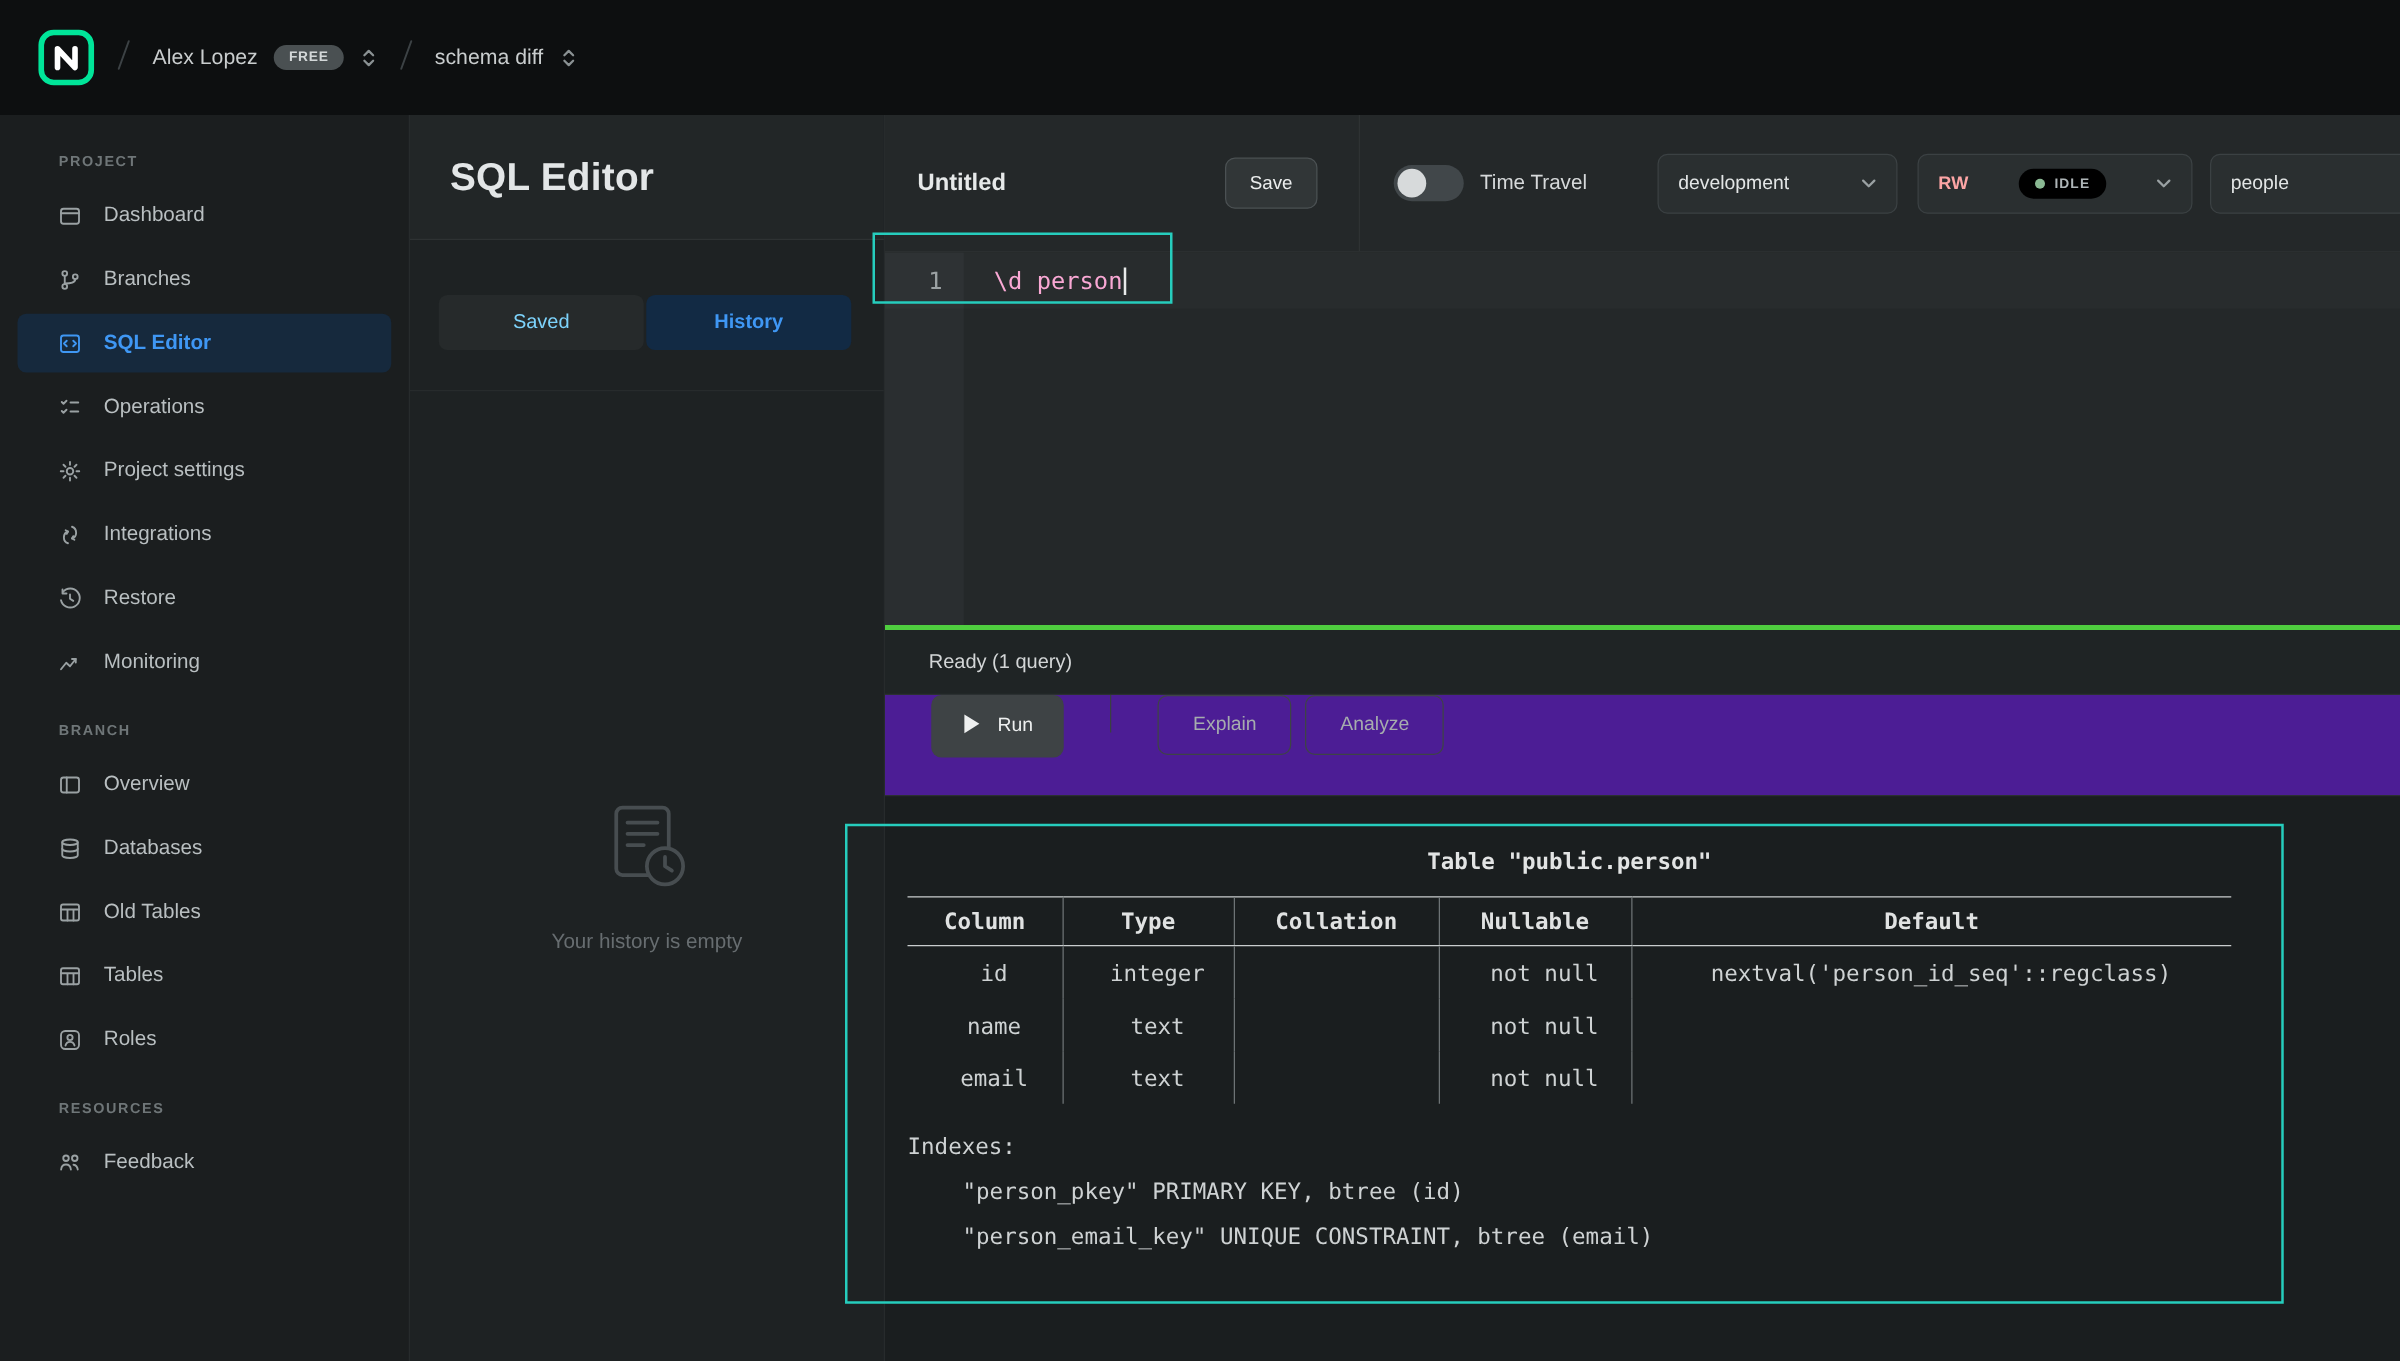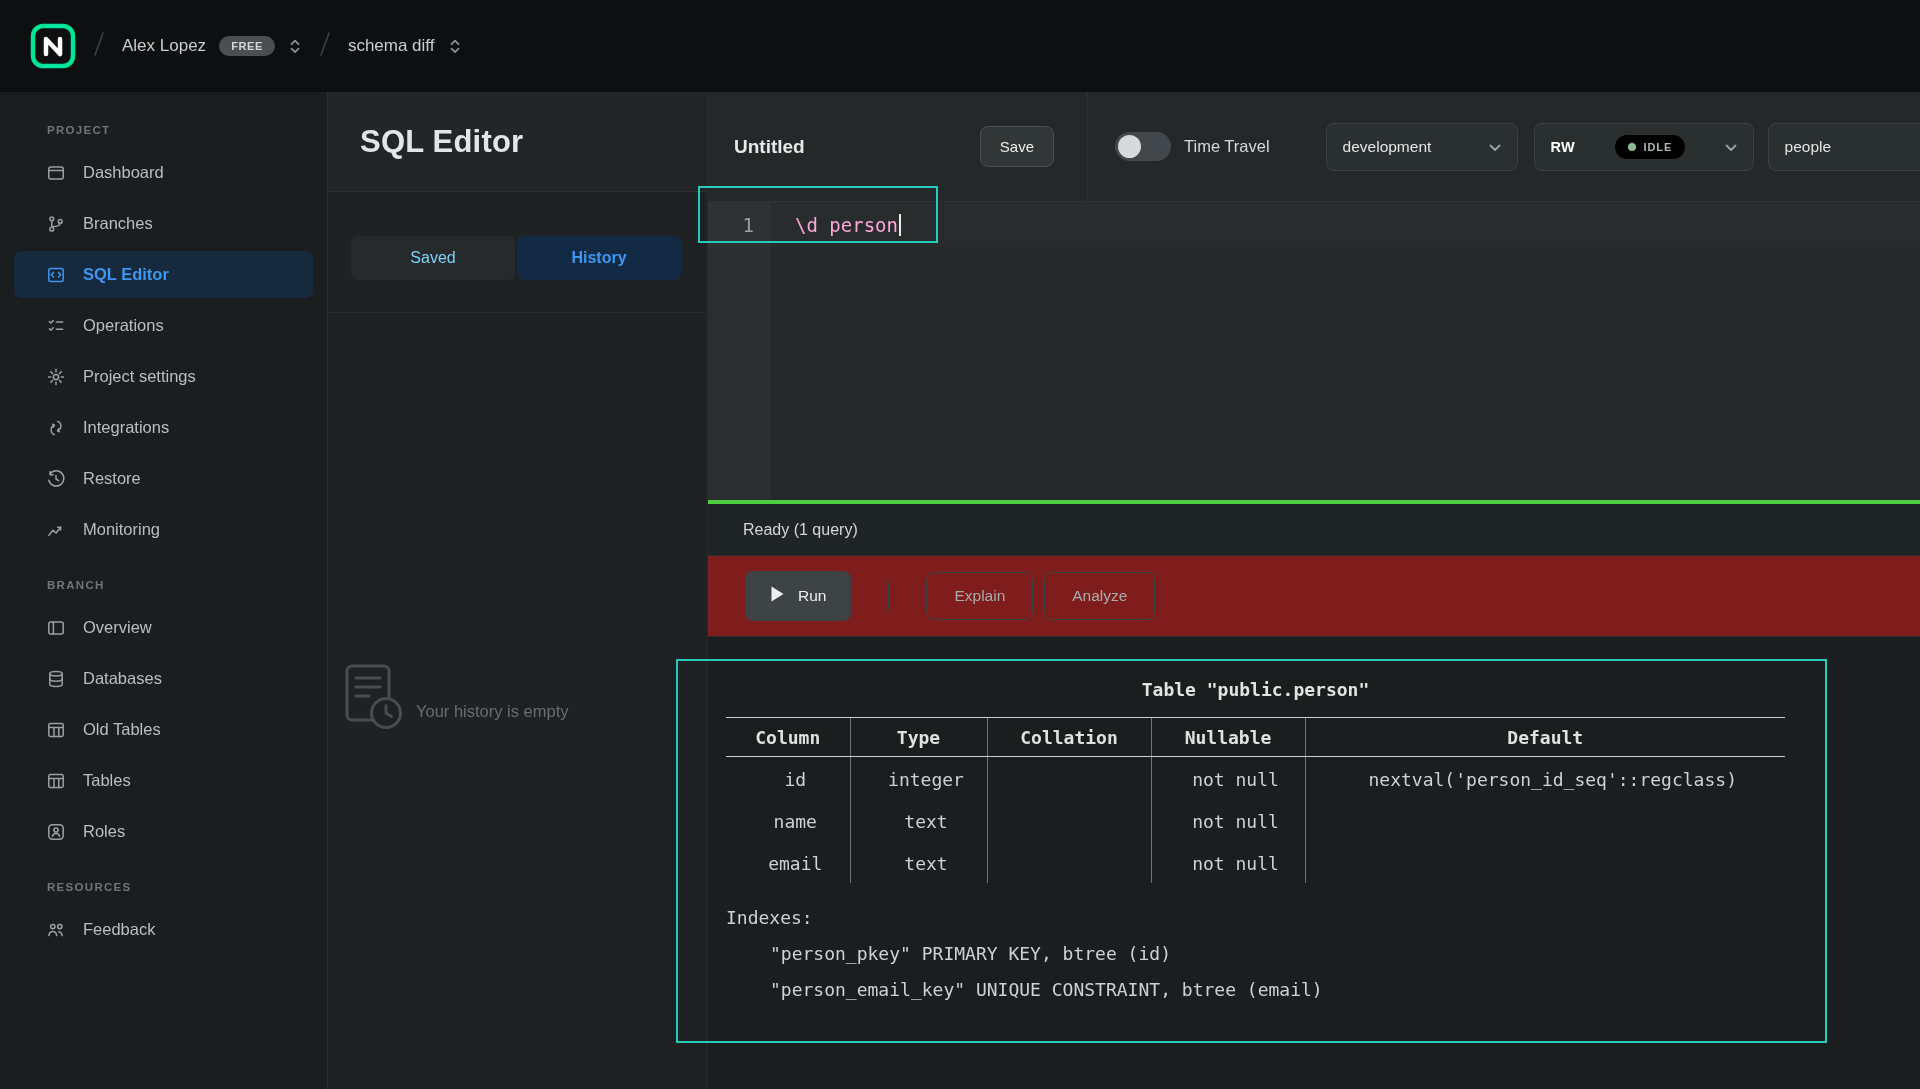--- a/index.html
+++ b/index.html
@@ -38,21 +38,21 @@
   .panel { position: absolute; top: 92px; left: 328px; bottom: 0; width: 380px; background: #1e2223;
            border-right: 1px solid #272b2c; display: flex; flex-direction: column; }
   .panel-header { height: 100px; background: #222627; border-bottom: 1px solid #2e3233;
                   display: flex; align-items: center; padding: 0 32px; flex: none; }
   .panel-header h1 { color: #e3e6e7; font-size: 31px; font-weight: 700; letter-spacing: .2px; }
   .tabs-wrap { padding: 44px 27px 32px 23px; flex: none; border-bottom: 1px solid #272b2c; }
   .tabs { display: flex; width: 330px; height: 44px; gap: 2px; }
   .tab { flex: 1; border: none; font-size: 16px; background: #262a2b; color: #7dd3fc;
          border-radius: 7px; cursor: pointer; }
   .tab.active { background: #122a44; color: var(--accent-blue, #3f97f4); font-weight: 600; }
-  .panel-body { flex: 1; display: flex; flex-direction: row; align-items: center; }
+  .panel-body { flex: 1; display: flex; flex-direction: column; align-items: center; justify-content: center; }
   .empty-text { margin-top: 20px; color: #676d70; font-size: 16.5px; }
 
   
   .main { position: absolute; top: 92px; left: 708px; right: 0; bottom: 0; background: #242829;
           display: flex; flex-direction: column; }
   .main-header { height: 110px; display: flex; border-bottom: 1px solid #2e3233; flex: none; }
   .mh-left { width: 380px; flex: none; display: flex; align-items: center; justify-content: space-between;
              padding: 0 33px 0 26px; border-right: 1px solid #2e3233; }
   .doc-title { font-size: 19px; font-weight: 600; color: #e6e9e9; }
   .save-btn { background: #313637; border: 1px solid #4b5153; color: #eceeee; font-size: 15px;
@@ -61,40 +61,40 @@
   .toggle { width: 56px; height: 29px; background: #41474a; border-radius: 999px; position: relative;
             cursor: pointer; flex: none; }
   .knob { position: absolute; left: 3px; top: 3px; width: 23px; height: 23px; background: #d7dadb; border-radius: 50%; }
   .tt-label { margin-left: 13px; font-size: 16.5px; color: #d6d9da; }
   .dd { display: flex; align-items: center; gap: 10px; background: #2a2f30; border: 1px solid #3b4143;
         border-radius: 8px; height: 48px; padding: 0 16px; color: #e3e6e6; font-size: 15.5px;
         cursor: pointer; flex: none; }
   .dd.branch { margin-left: 56px; min-width: 192px; justify-content: space-between; text-align: center; }
   .dd.compute { margin-left: 16px; min-width: 220px; justify-content: space-between; }
   .dd.database { margin-left: 14px; min-width: 230px; justify-content: flex-start; }
-  .rw-label { font-weight: 700; font-size: 14.5px; letter-spacing: .3px; color: #ffffff; }
+  .rw-label { font-weight: 700; font-size: 14.5px; letter-spacing: .3px; color: #fca5a5; }
   .idle-pill { display: flex; align-items: center; gap: 8px; background: #000000; border-radius: 999px;
                padding: 6px 13px; font-size: 11px; font-weight: 600; letter-spacing: .9px; color: #aeb5b7; }
   .idle-dot { width: 8px; height: 8px; border-radius: 50%; background: var(--idle-dot, #8ab993); }
 
   
   .editor { height: 298px; position: relative; background: #242829; flex: none; cursor: text; }
   .gutter-bg { position: absolute; left: 0; top: 0; bottom: 0; width: 63px; background: #2a2e30; }
   .editor-line { position: relative; display: flex; align-items: center; height: 45px;
                  background: rgba(255,255,255,0.02); font-family: "DejaVu Sans Mono", "Liberation Mono", monospace; }
   .ln { width: 63px; flex: none; text-align: right; padding-right: 17px; color: #9ba1a3; font-size: 19px; }
   .code { margin-left: 24px; color: #f9a8d4; font-size: 19px; }
   .caret { width: 2px; height: 22px; background: #e8eaea; margin-left: 1px; animation: blink 1.1s steps(1) infinite; }
   @keyframes blink { 50% { opacity: 0; } }
 
   .runline { height: 4px; background: var(--run-bar-green, #4fce3f); flex: none; }
   .status-row { height: 52px; background: #1f2425; border-bottom: 1px solid #2b3032; display: flex;
                 align-items: center; padding-left: 35px; color: #d3d6d7; font-size: 16px; flex: none; }
-  .actions { height: 81px; background: #7f1d1d; border-bottom: 1px solid #2b3032; display: flex;
-             align-items: center; padding-left: 37px; flex: none; }
+  .actions { height: 81px; background: #4c1d95; border-bottom: 1px solid #2b3032; display: flex;
+             align-items: flex-start; padding-left: 37px; flex: none; }
   .run-btn { display: flex; align-items: center; gap: 13px; background: #3e4345; border: none; color: #eef0f0;
              font-size: 15.5px; height: 50px; padding: 0 25px; border-radius: 8px; cursor: pointer; }
   .vdiv { width: 1px; height: 30px; background: #3a4042; margin: 0 37px; }
   .ghost-btn { background: transparent; border: 1px solid #3e4446; color: #a6acae; font-size: 15.5px;
                height: 48px; padding: 0 27px; border-radius: 8px; cursor: pointer; }
   .ghost-btn + .ghost-btn { margin-left: 11px; }
 
   
   .results { flex: 1; background: #1a1e1f; padding: 42px 0 0 18px; overflow: hidden;
              font-family: "DejaVu Sans Mono", "Liberation Mono", monospace; }

